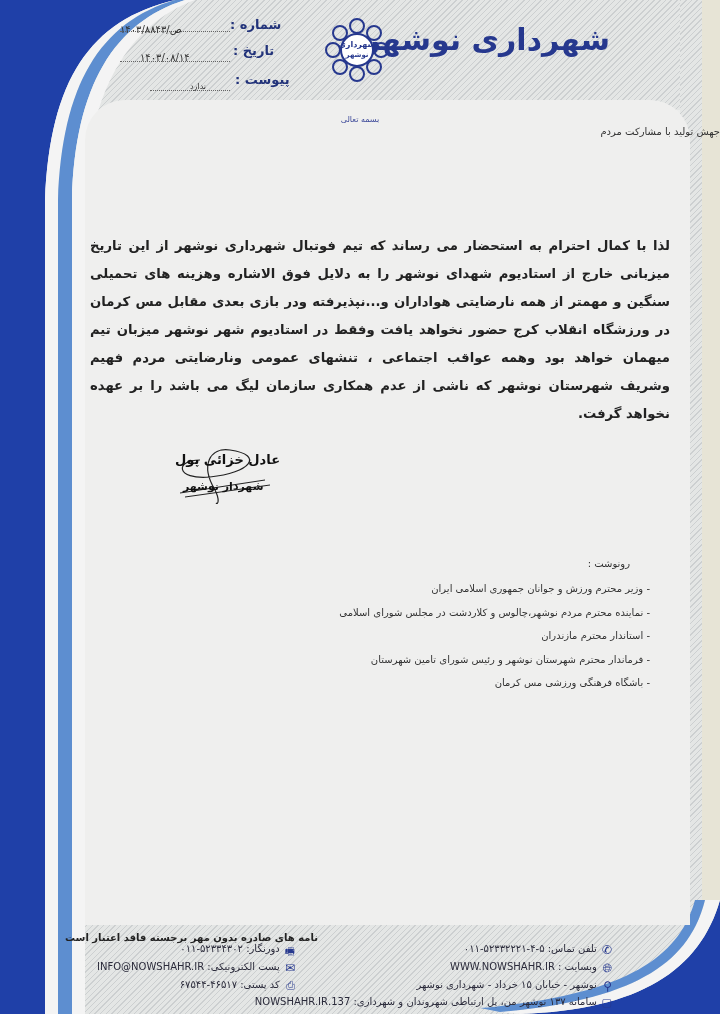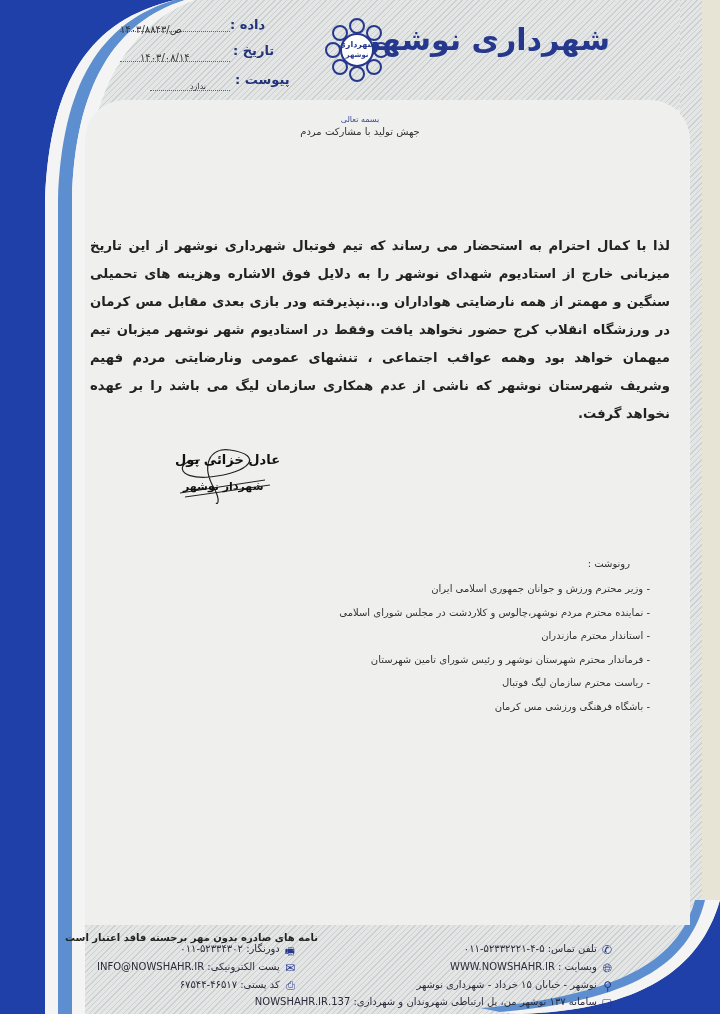--- a/index.html
+++ b/index.html
@@ -9,21 +9,21 @@
     background-image: repeating-linear-gradient(135deg, rgba(160,165,170,0.35) 0 1px, transparent 1px 4px); }
   .rightstrip { position:absolute; right:0; top:0; width:18px; height:1014px; background:#e7e4d6; }
   .body-panel { position:absolute; left:85px; top:100px; width:605px; height:825px; background:#efefee; border-radius:40px 40px 0 0; }
   .rtl { direction:rtl; unicode-bidi:embed; }
   .meta-row { position:absolute; font-family:"DejaVu Sans", sans-serif; color:#22337a; font-weight:bold; font-size:13px; }
   .meta-val { position:absolute; font-size:10px; color:#333; letter-spacing:1px;text-align:center; }
   .dots { position:absolute; border-bottom:1px dotted #666; height:1px; }
   .logo-title { position:absolute; right:110px; top:22px; font-size:30px; color:#26388e; font-weight:bold; font-family:"DejaVu Sans", sans-serif; letter-spacing:-1px; }
   .emblem { position:absolute; left:322px; top:15px; width:70px; height:70px; }
   .heading1 { position:absolute; left:0; width:720px; top:115px; text-align:center; font-size:8px; color:#3f4b9a; }
-  .heading2 { position:absolute; left:0; width:720px; top:126px; text-align:center; font-size:10px; color:#333; }
+  .heading2 { position:absolute; left:0; width:720px; top:126px; text-align:right; font-size:10px; color:#333; }
   .para { position:absolute; right:50px; width:580px; font-size:13.2px; font-weight:bold; color:#222; line-height:28px; text-align:justify; text-align-last:right; }
   .sig { position:absolute; left:170px; top:445px; width:110px; height:60px; }
   .sig-name { position:absolute; left:175px; top:452px; font-size:13px; font-weight:bold; color:#111; }
   .sig-title { position:absolute; left:183px; top:480px; font-size:11px; font-weight:bold; color:#111; }
   .cc-title { position:absolute; right:90px; top:558px; font-size:10px; color:#333; }
   .cc-list { position:absolute; right:70px; top:577px; margin:0; padding:0; list-style:none; width:400px; }
   .cc-list li { font-size:10px; color:#333; height:23.5px; line-height:23.5px; }
   .disclaimer { position:absolute; left:65px; top:932px; font-size:10px; font-weight:bold; color:#222; }
   .contact { position:absolute; font-size:10px; color:#2a2a3a; white-space:nowrap; }
   .ico { display:inline-block; width:12px; height:12px; vertical-align:middle; }
@@ -64,21 +64,21 @@
       <circle cx="52" cy="52" r="7"></circle>
         <circle cx="35" cy="59" r="7"></circle>
         <circle cx="18" cy="52" r="7"></circle>
       <circle cx="11" cy="35" r="7"></circle>
         <circle cx="18" cy="18" r="7"></circle>
     </g>
   </svg>
   <div style="position:absolute;left:337px;top:40px;width:40px;text-align:center;font-size:8px;color:#26388e;font-weight:bold;">شهرداری</div>
   <div style="position:absolute;left:337px;top:51px;width:40px;text-align:center;font-size:7px;color:#26388e;font-weight:bold;">نوشهر</div>
 
-  <div class="meta-row rtl" style="left:230px;top:17px;">داده :</div>
+  <div class="meta-row rtl" style="left:230px;top:17px;">شماره :</div>
   <div class="dots" style="left:120px;top:30px;width:110px;"></div>
   <div class="meta-val rtl" style="left:120px;top:24px;">ص/۱۴۰۳/۸۸۴۳</div>
 
   <div class="meta-row rtl" style="left:233px;top:43px;">تاریخ :</div>
   <div class="dots" style="left:120px;top:60px;width:110px;"></div>
   <div class="meta-val rtl" style="left:140px;top:52px;">۱۴۰۳/۰۸/۱۴</div>
 
   <div class="meta-row rtl" style="left:235px;top:72px;">پیوست :</div>
   <div class="dots" style="left:150px;top:89px;width:80px;"></div>
   <div class="meta-val rtl" style="left:190px;top:82px;font-size:8px;">ندارد</div>
@@ -94,21 +94,20 @@
   </svg>
   <div class="sig-name rtl">عادل خزائی پول</div>
   <div class="sig-title rtl">شهردار نوشهر</div>
 
   <div class="cc-title rtl">رونوشت :</div>
   <ul class="cc-list rtl">
     <li>- وزیر محترم ورزش و جوانان جمهوری اسلامی ایران</li>
     <li>- نماینده محترم مردم نوشهر،چالوس و کلاردشت در مجلس شورای اسلامی</li>
     <li>- استاندار محترم مازندران</li>
     <li>- فرماندار محترم شهرستان نوشهر و رئیس شورای تامین شهرستان</li>
-    <li>- ریاست محترم  سازمان لیگ فوتبال</li>
     <li>- باشگاه فرهنگی ورزشی مس کرمان</li>
   </ul>
 
   <div class="disclaimer rtl">نامه های صادره بدون مهر برجسته فاقد اعتبار است</div>
 
   <div class="contact rtl" style="right:108px;top:943px;">
     <span class="ico" style="color:#26388e;font-size:12px;">✆</span>
     <span>تلفن تماس: ۵-۴-۵۲۳۳۲۲۲۱-۰۱۱</span>
   </div>
   <div class="contact rtl" style="right:108px;top:961px;">

